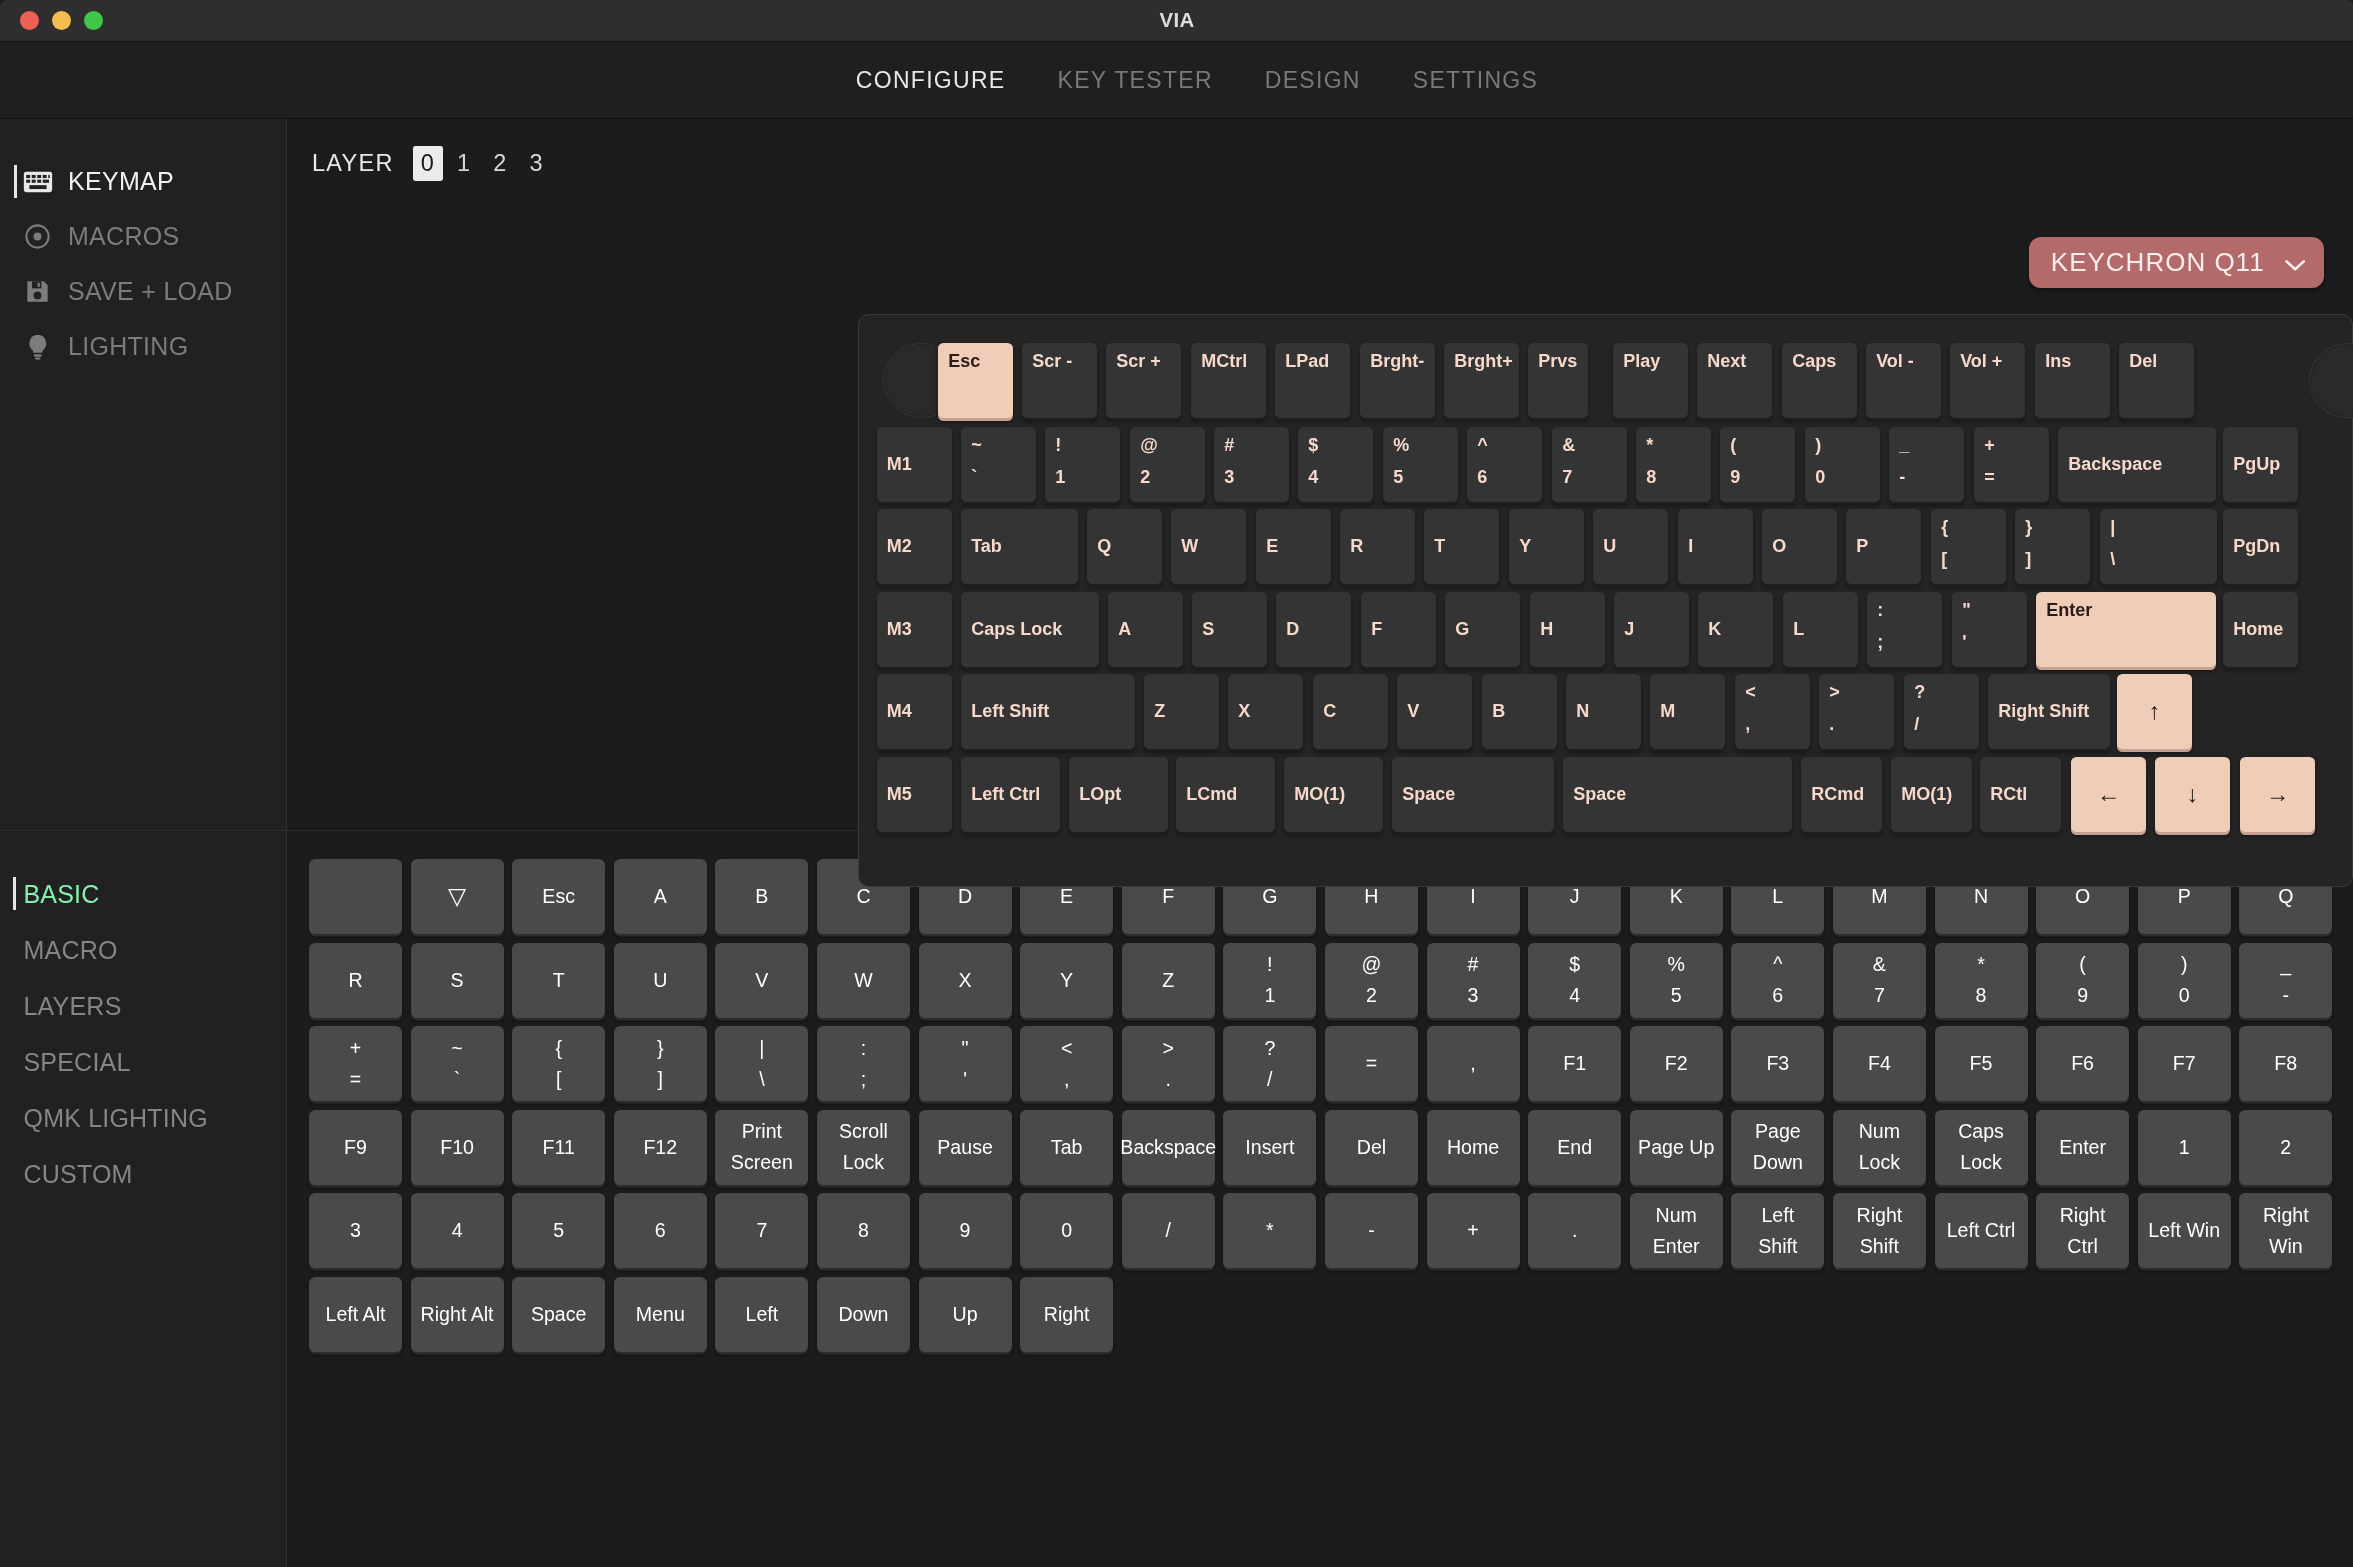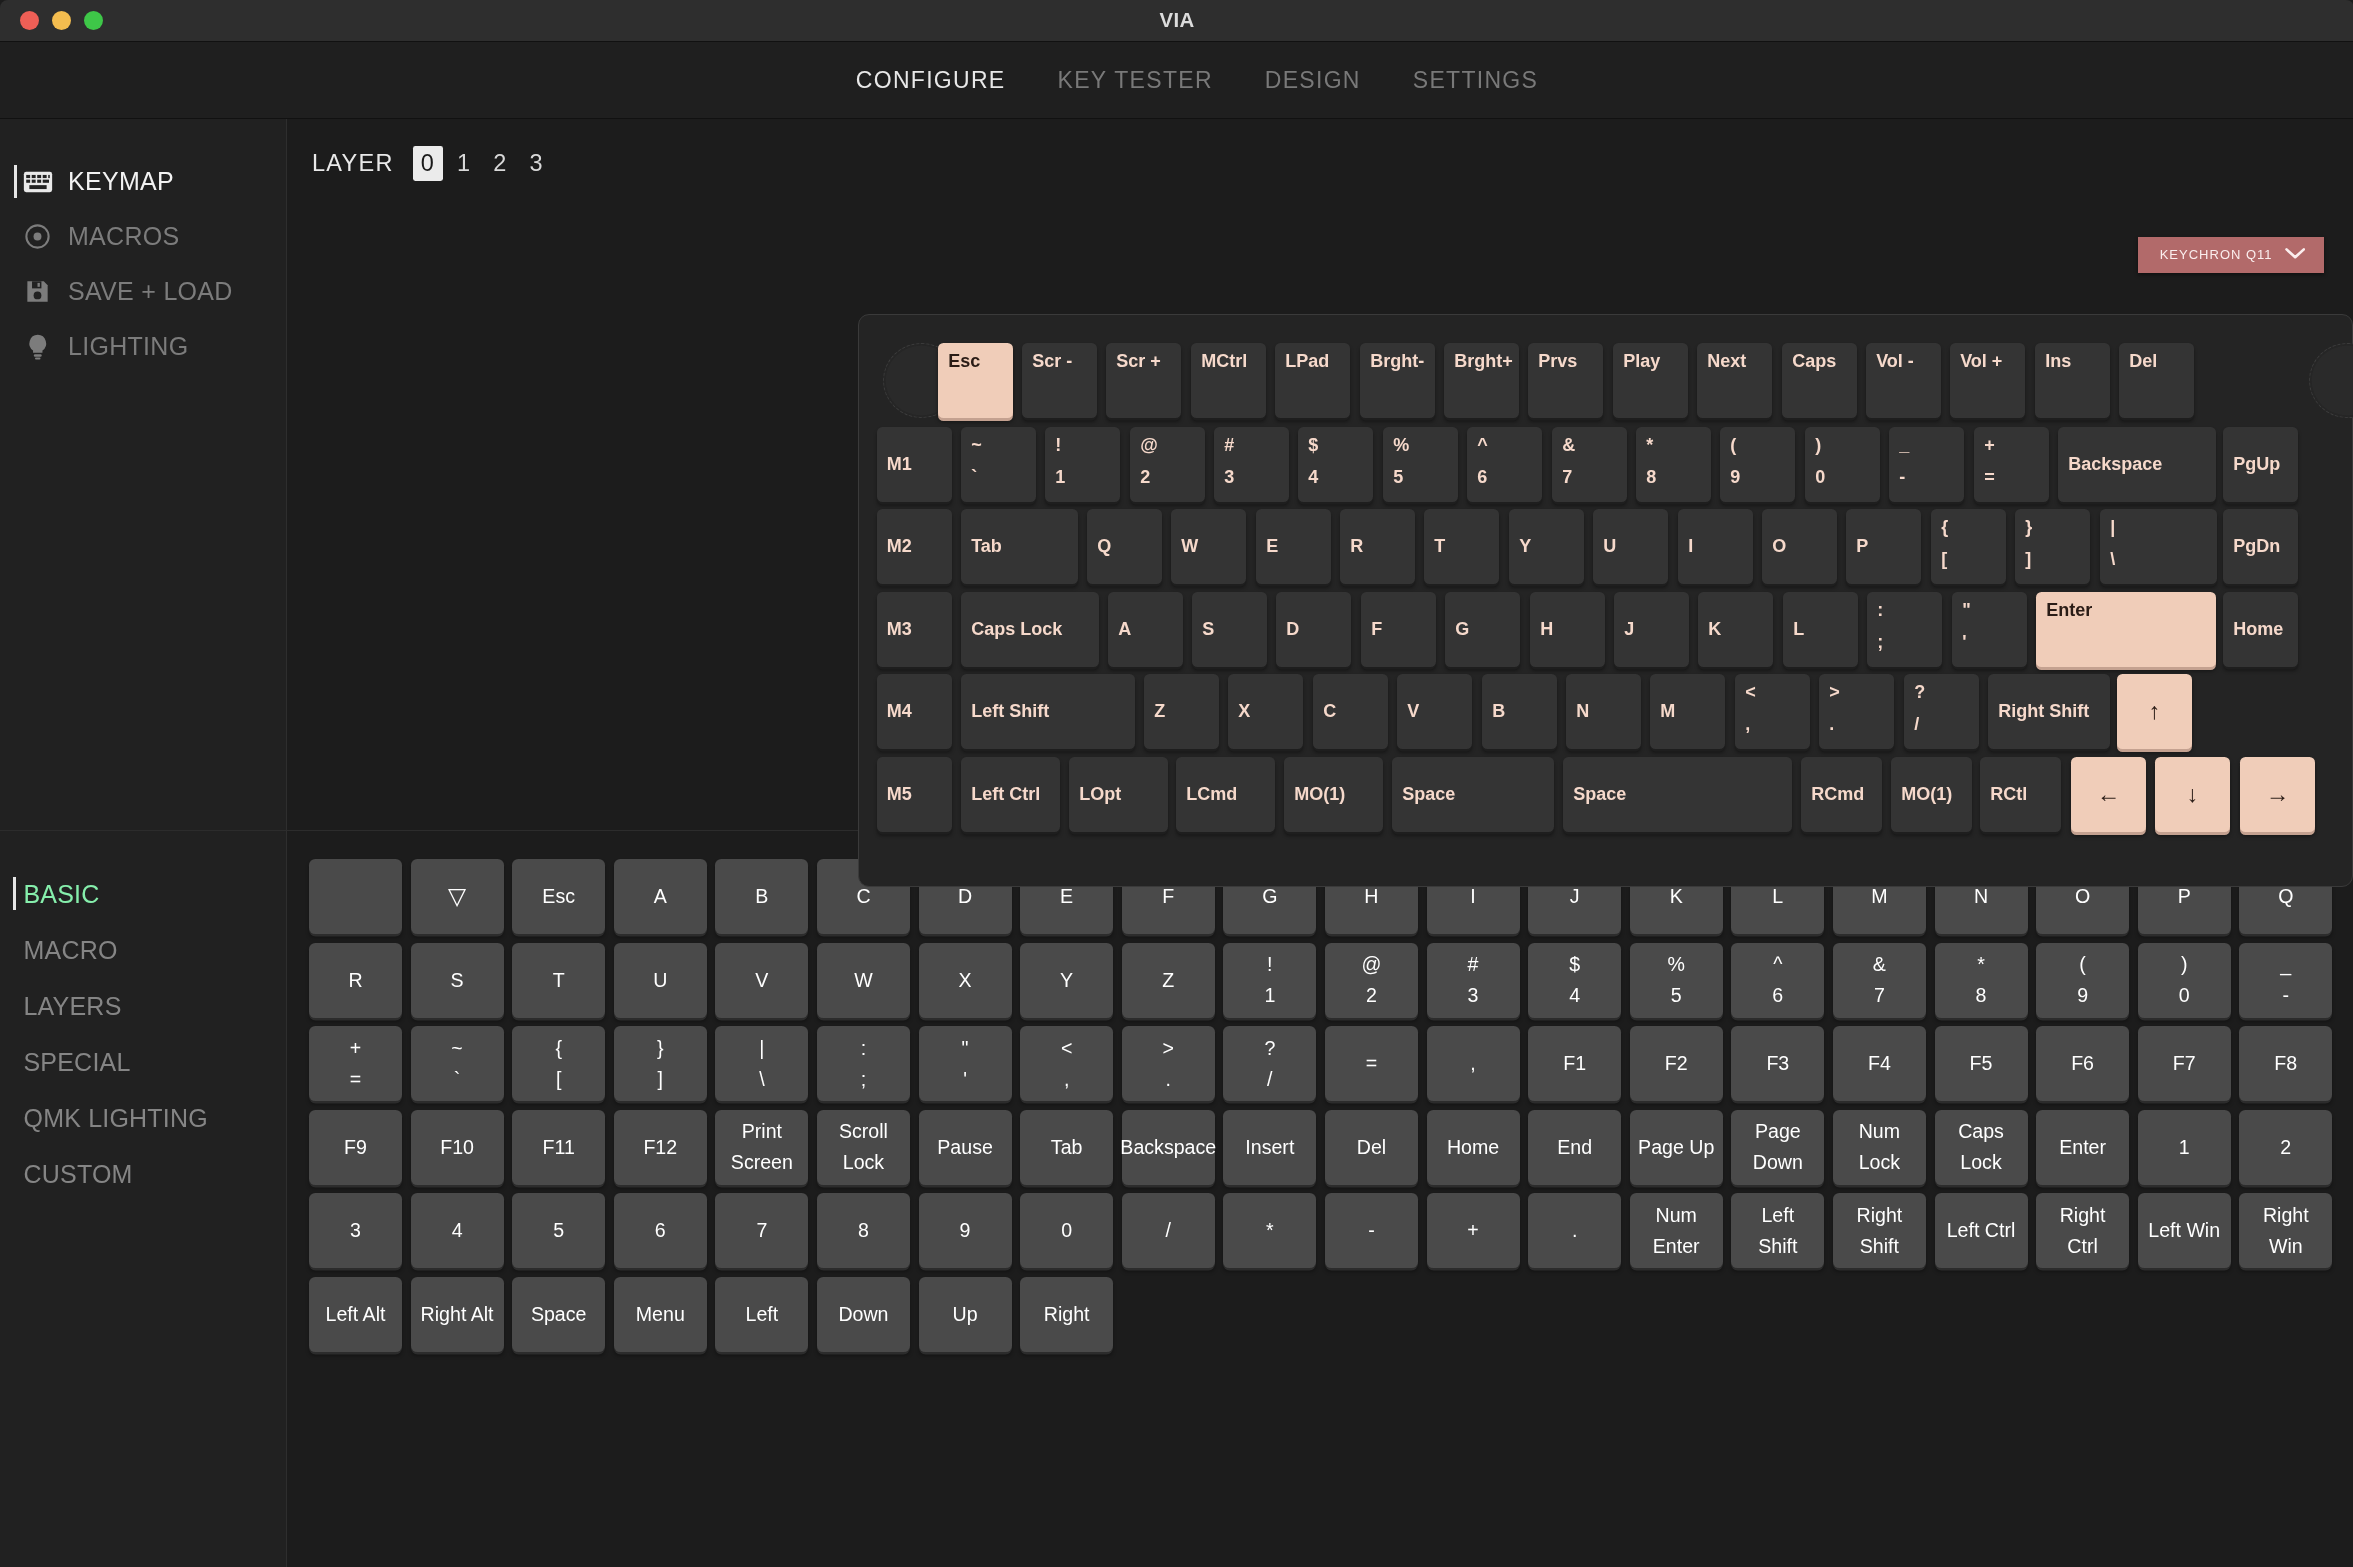--- a/index.html
+++ b/index.html
@@ -106,24 +106,24 @@
     display: flex; align-items: center; justify-content: center;
     min-width: 30px; height: 35px; padding: 0 6.3px;
     font-size: 23.5px; color: #d8d8d8; cursor: pointer; user-select: none;
     border-radius: 2.4px;
   }
   .layer-num.active { background: #ebebeb; color: #1a1a1a; }
 
   .device-btn {
     position: absolute; right: 30px; top: 118px;
     background: #b26a6a; color: #fbeeee;
-    font-size: 13px; letter-spacing: 1px;
+    font-size: 26px; letter-spacing: 1px;
     padding: 10.2px 19px 10.2px 22px;
-    border-radius: 0;
-    display: flex; align-items: center; gap: 12px;
+    border-radius: 12px;
+    display: flex; align-items: center; gap: 20px;
     cursor: pointer; user-select: none;
     box-shadow: 0 1.6px 3.9px rgba(0,0,0,.45);
   }
 
   .kb-case {
     position: absolute;
     left: 571px; top: 195px;
     width: 1495px; height: 573px;
     background: #242424;
     border: 0.8px solid #3a3a3a;
@@ -300,21 +300,21 @@
               </div>
               <div class="kc" style="left:416px;top:28px;width:75px;height:75px;">
                 <span class="l1">LPad</span>
               </div>
               <div class="kc" style="left:501px;top:28px;width:75px;height:75px;">
                 <span class="l1">Brght-</span>
               </div>
               <div class="kc" style="left:585px;top:28px;width:75px;height:75px;">
                 <span class="l1">Brght+</span>
               </div>
-              <div class="kc" style="left:669px;top:28px;width:75px;height:75px;">
+              <div class="kc" style="left:669px;top:28px;width:60px;height:75px;">
                 <span class="l1">Prvs</span>
               </div>
               <div class="kc" style="left:754px;top:28px;width:75px;height:75px;">
                 <span class="l1">Play</span>
               </div>
               <div class="kc" style="left:838px;top:28px;width:75px;height:75px;">
                 <span class="l1">Next</span>
               </div>
               <div class="kc" style="left:923px;top:28px;width:75px;height:75px;">
                 <span class="l1">Caps</span>

